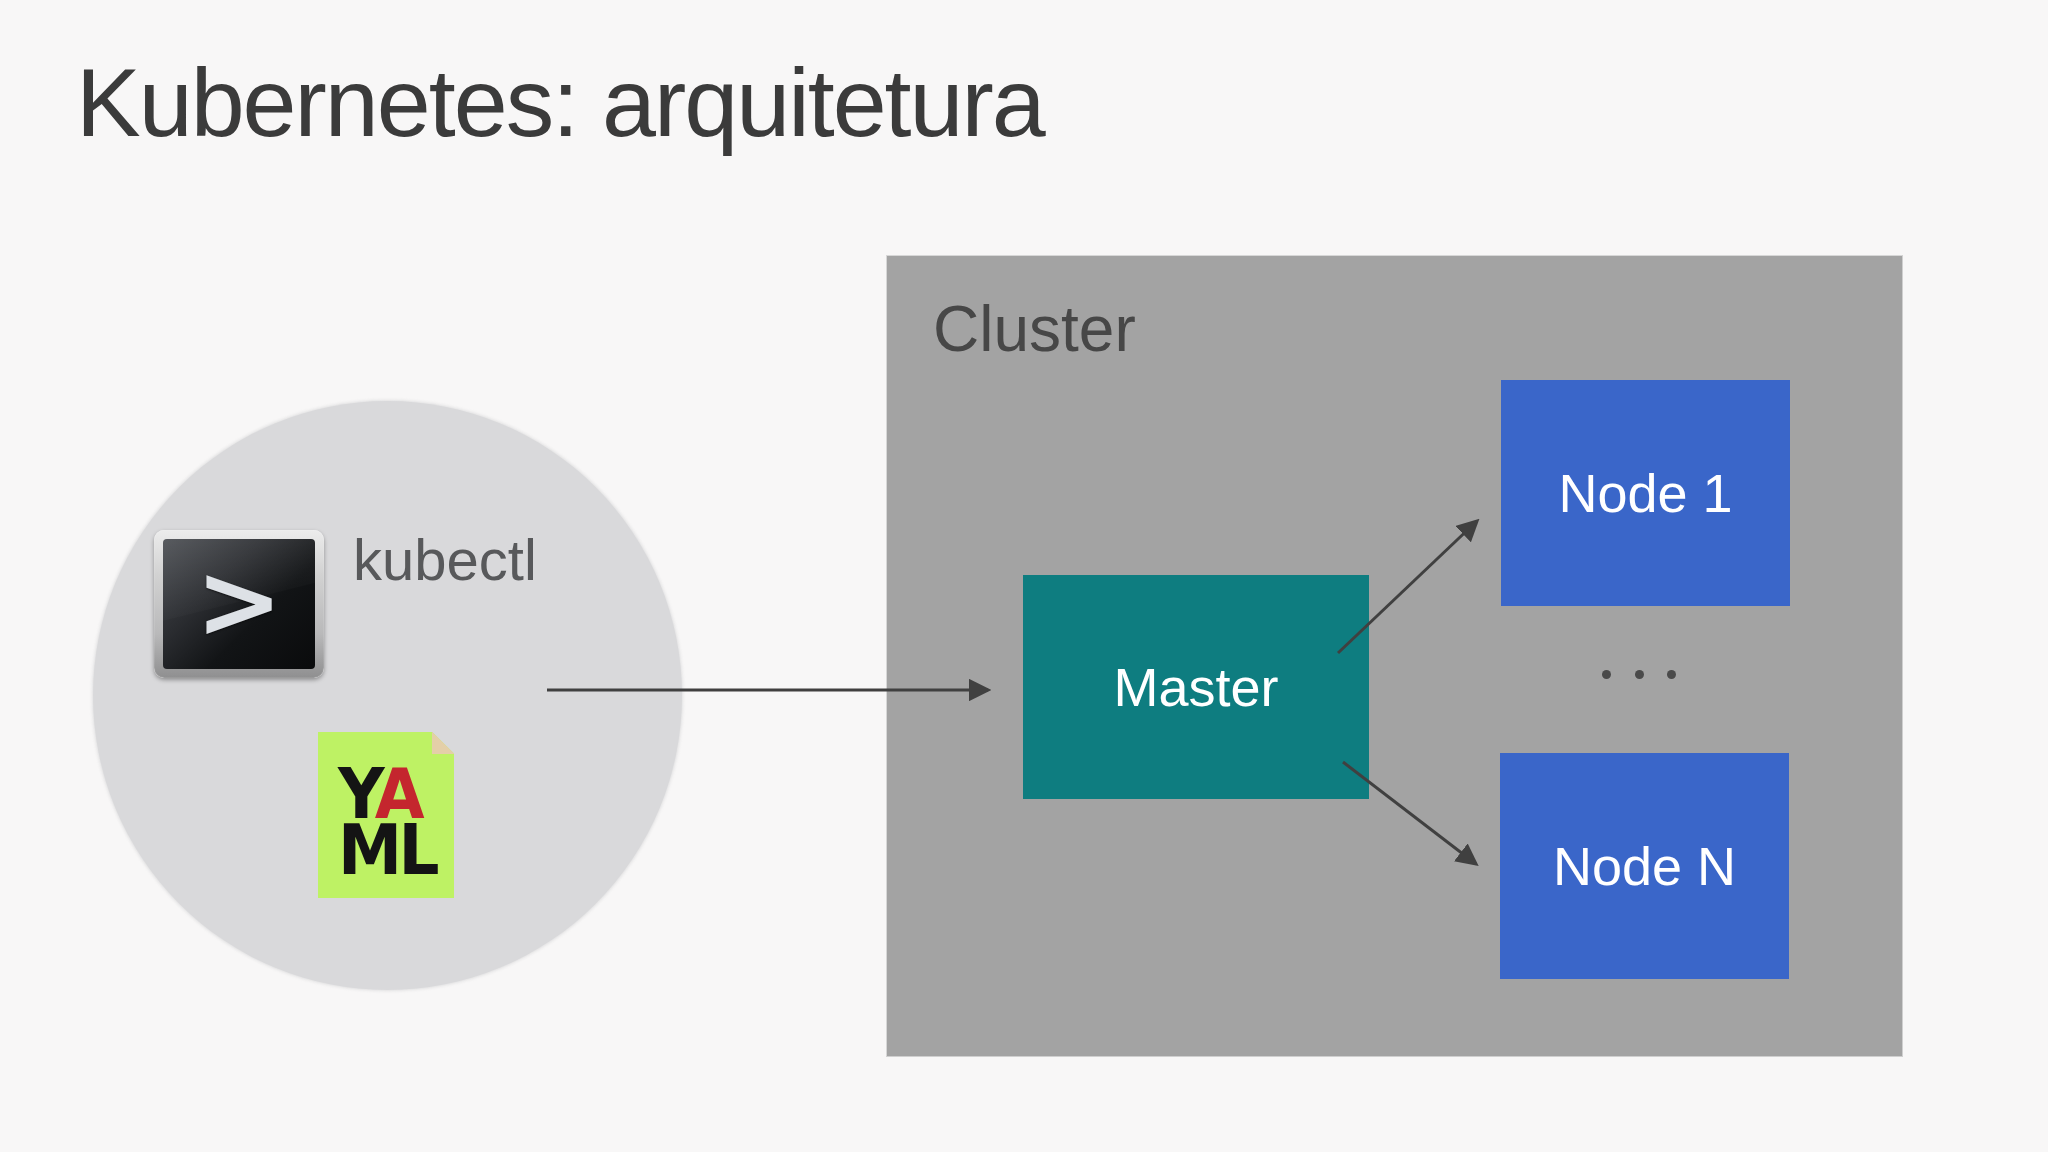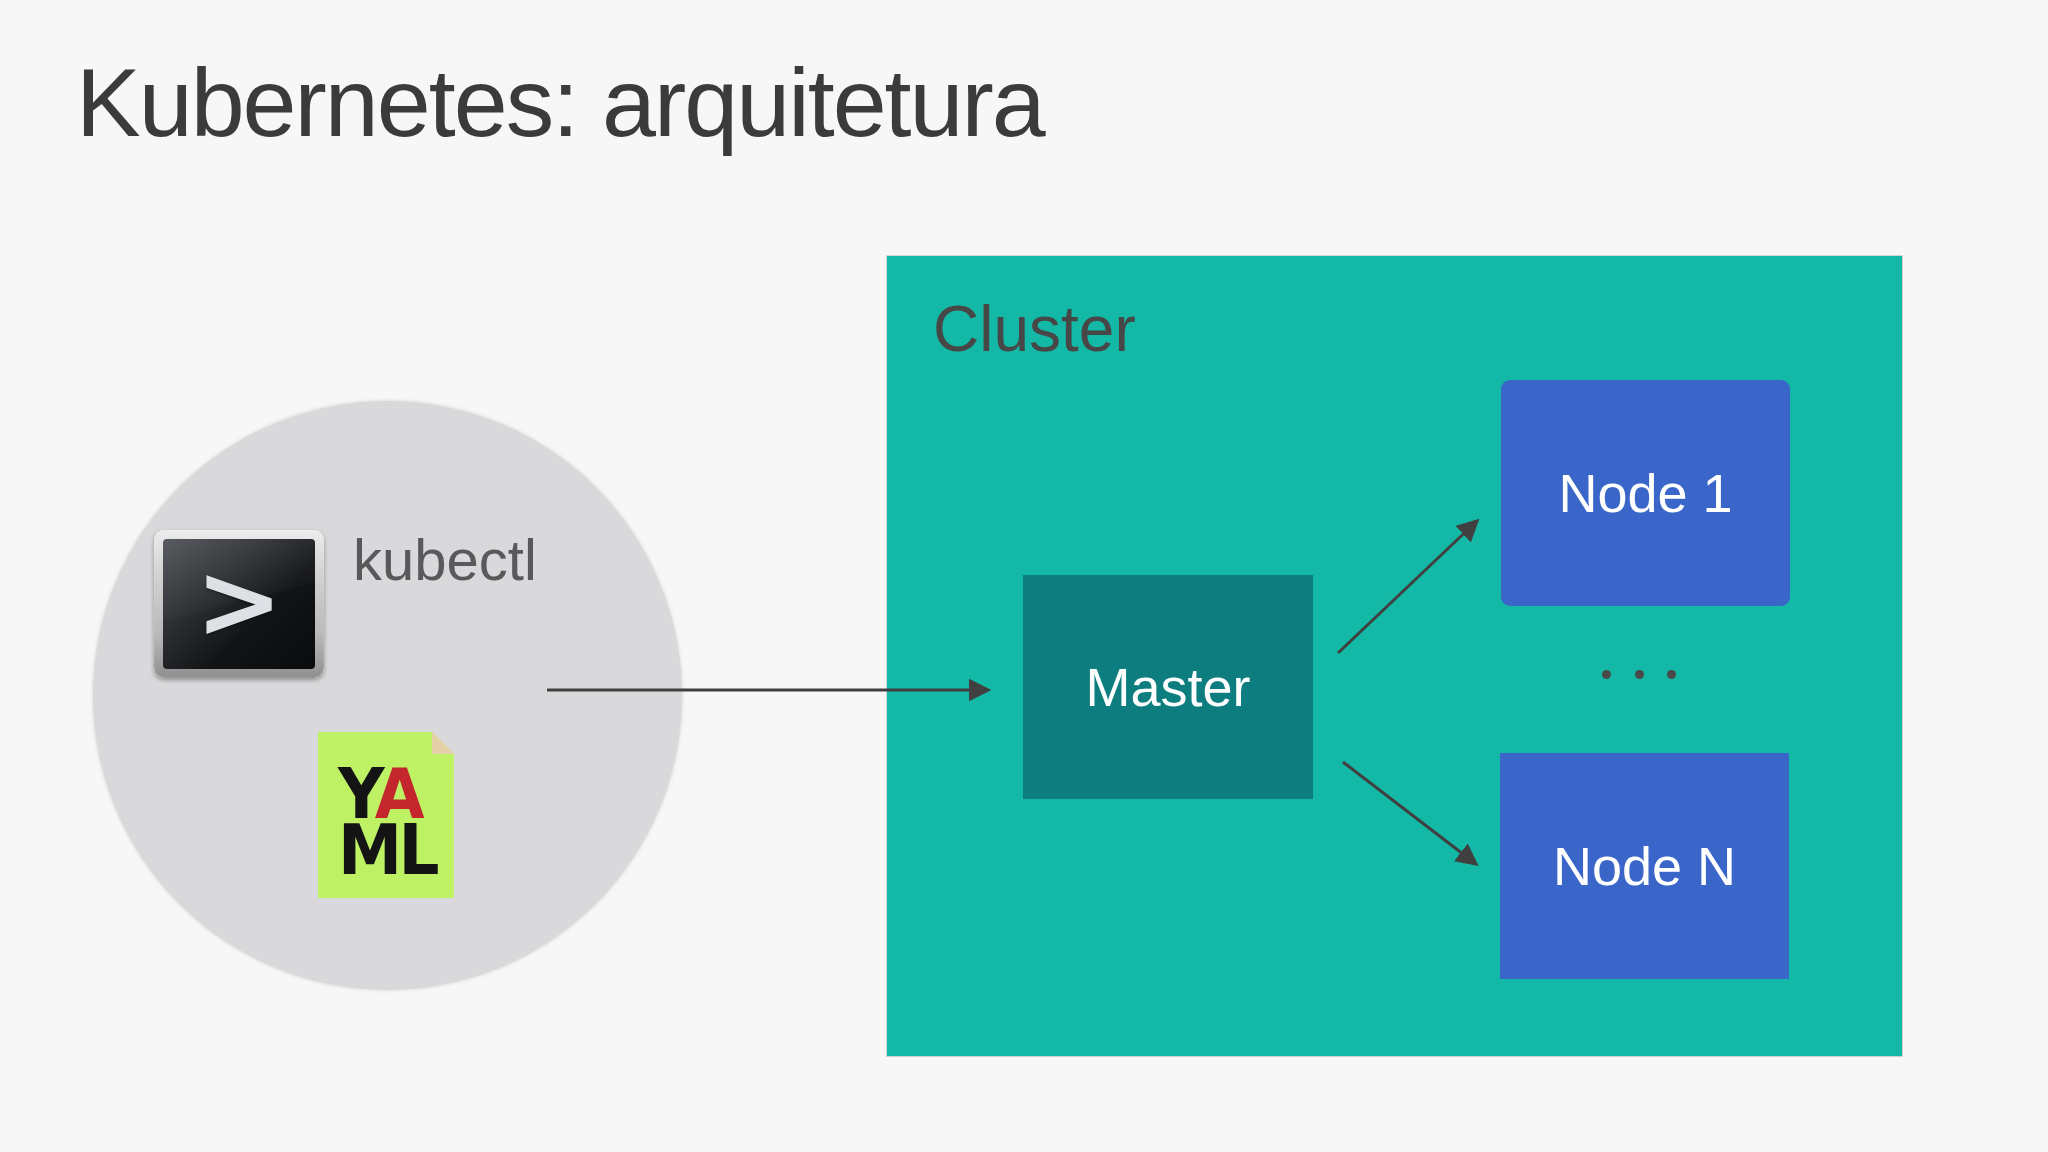--- a/index.html
+++ b/index.html
@@ -126,21 +126,21 @@
   }
   .yaml-a { color: #c4262e; }
 
   
   .cluster-box {
     position: absolute;
     left: 886px;
     top: 255px;
     width: 1017px;
     height: 802px;
-    background: #14b8a6;
+    background: #a3a3a3;
     border: 1px solid #d7d7d7;
     border-right-color: #cfcfcf;
     border-bottom-color: #cfcfcf;
     box-sizing: border-box;
   }
   .cluster-label {
     position: absolute;
     left: 46px;
     top: 40px;
     font-size: 64px;
@@ -151,22 +151,22 @@
   .node-box {
     position: absolute;
     display: flex;
     align-items: center;
     justify-content: center;
     color: #ffffff;
     font-size: 54px;
     line-height: 1;
     white-space: nowrap;
   }
-  .master { left: 1023px; top: 575px; width: 290px; height: 224px; background: #0e7d80; }
-  .node-1 { left: 1501px; top: 380px; width: 289px; height: 226px; background: #3a66c9; border-radius: 9px; }
+  .master { left: 1023px; top: 575px; width: 346px; height: 224px; background: #0e7d80; }
+  .node-1 { left: 1501px; top: 380px; width: 289px; height: 226px; background: #3a66c9; }
   .node-n { left: 1500px; top: 753px; width: 289px; height: 226px; background: #3a66c9; justify-content: center; }
 
   
   .dots {
     position: absolute;
     left: 1602px;
     top: 670px;
     width: 74px;
     display: flex;
     justify-content: space-between;

